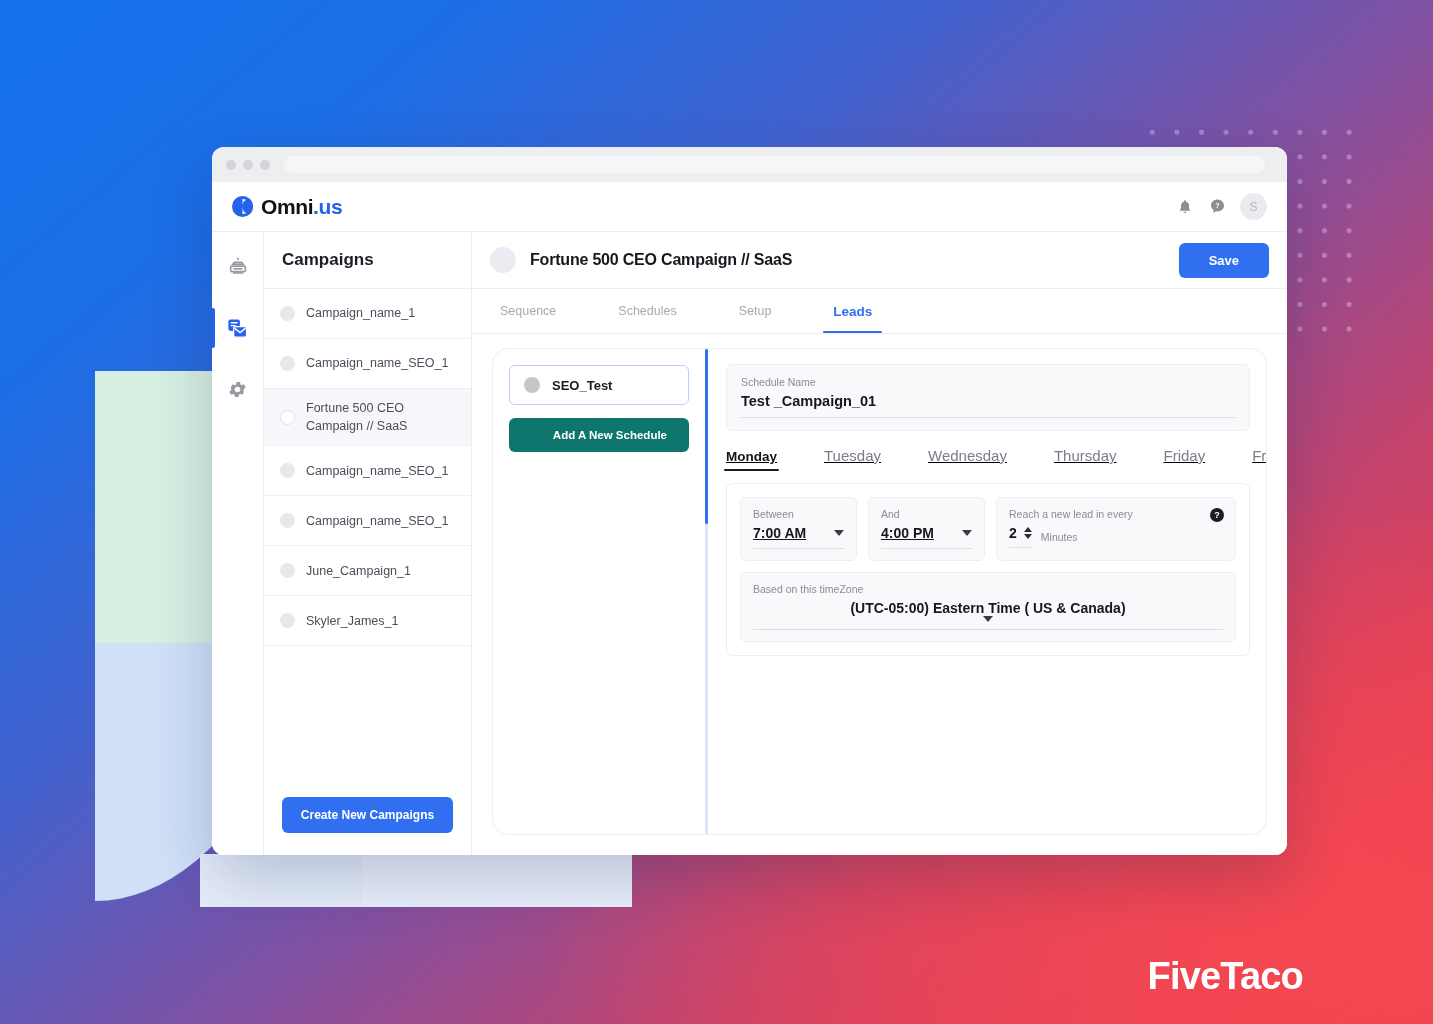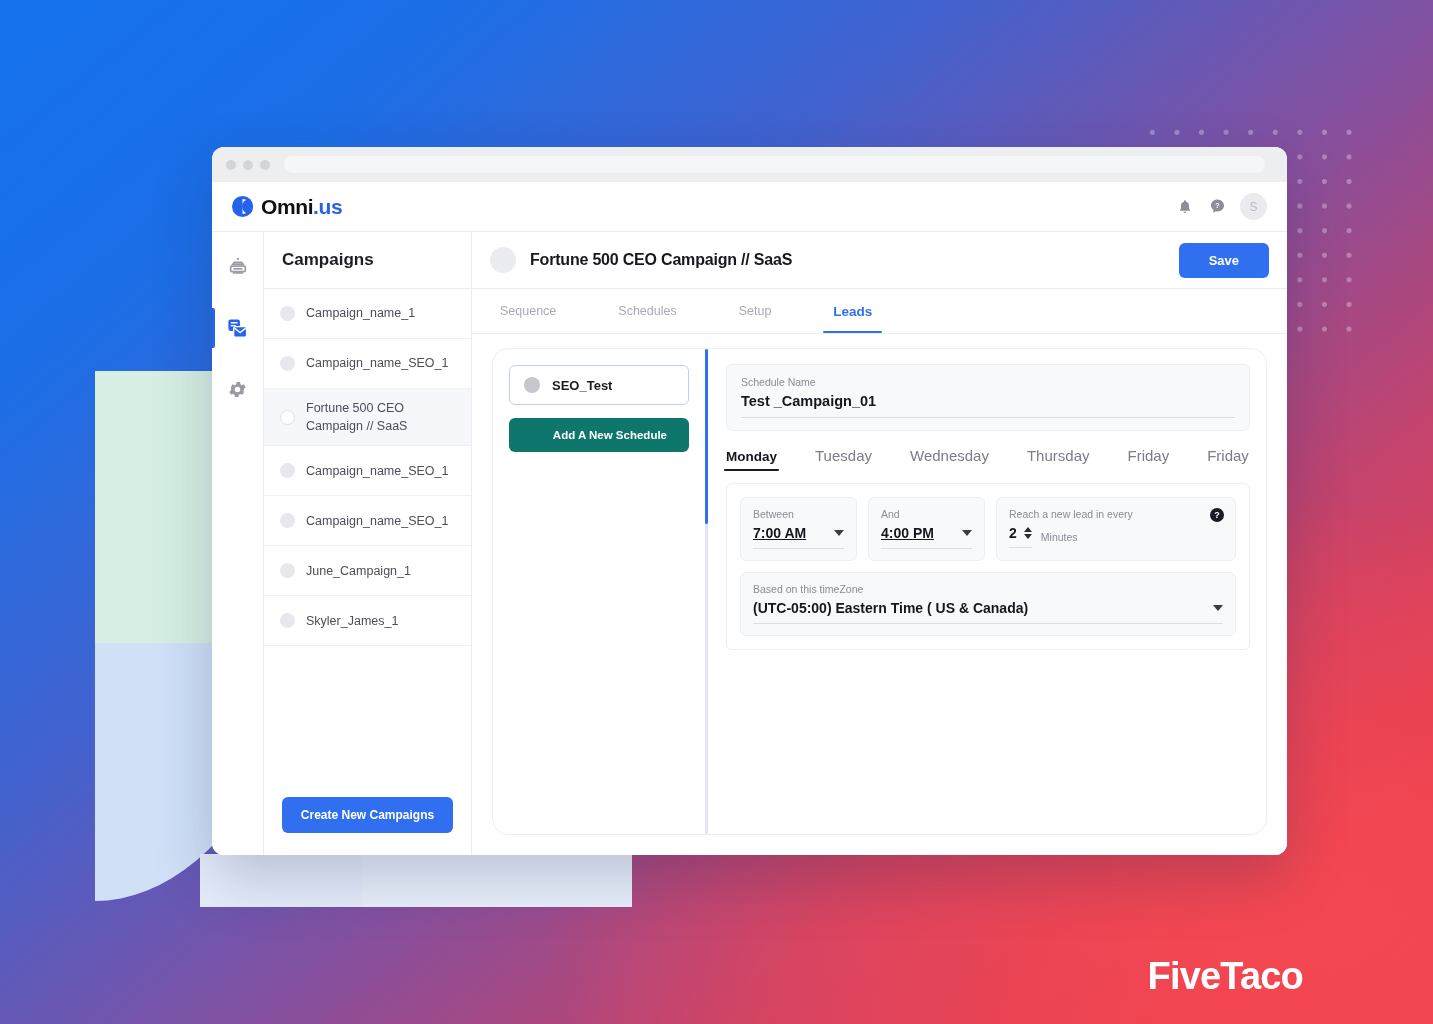--- a/index.html
+++ b/index.html
@@ -220,21 +220,21 @@
     background: #f8f9fb; border: 1px solid #eceef3; border-radius: 6px;
     padding: 11px 14px 12px;
   }
   .field-label { font-size: 10.5px; color: #8b8b99; margin-bottom: 5px; }
   .field-value {
     font-size: 14.5px; font-weight: 700; color: #16161f;
     padding-bottom: 8px; border-bottom: 1px solid #dddde4;
   }
 
   
-  .daytabs { display: flex; align-items: flex-end; margin: 16px 0 12px; gap: 0; }
+  .daytabs { display: flex; align-items: flex-end; margin: 16px 0 12px; gap: 9px; text-decoration: underline; }
   .day {
     font-size: 15px; color: #7c7c8a; padding: 0 0 7px; margin-right: 38px;
     position: relative; cursor: pointer; white-space: nowrap;
   }
   .day.active { color: #15151e; font-weight: 700; font-size: 13.5px; }
   .day.active::after {
     content:""; position:absolute; left:-2px; right:-2px; bottom:0;
     height: 2.5px; background: #1b1b26; border-radius: 2px;
   }
 
@@ -276,21 +276,21 @@
   .spinner i.up { border-bottom: 5px solid #2b2b36; }
   .spinner i.down { border-top: 5px solid #2b2b36; }
   .unit { font-size: 10.5px; color: #8b8b99; padding-bottom: 5px; }
 
   .tzfield {
     margin-top: 11px; background: #f8f9fb; border: 1px solid #eceef3;
     border-radius: 6px; padding: 10px 12px 11px;
   }
   .tzval {
     display:flex; align-items:center; justify-content: space-between;
-    border-bottom: 1px solid #dddde4; padding-bottom: 7px;
+    border-bottom: 1px solid #dddde4; padding-bottom: 7px; flex-direction: column;
   }
   .tzval span.v { font-size: 14px; font-weight: 700; color: #16161f; }
 
   
   #watermark {
     position: absolute; right: 130px; bottom: 26px;
     color: #fff; font-size: 38px; font-weight: 700; letter-spacing: -0.8px;
     font-family: "Liberation Sans", sans-serif;
   }
 </style>

